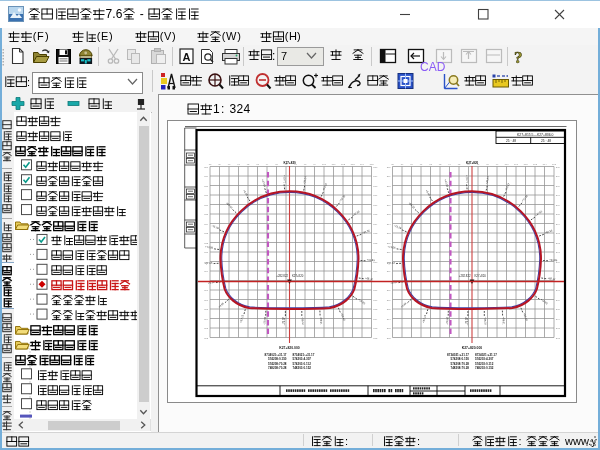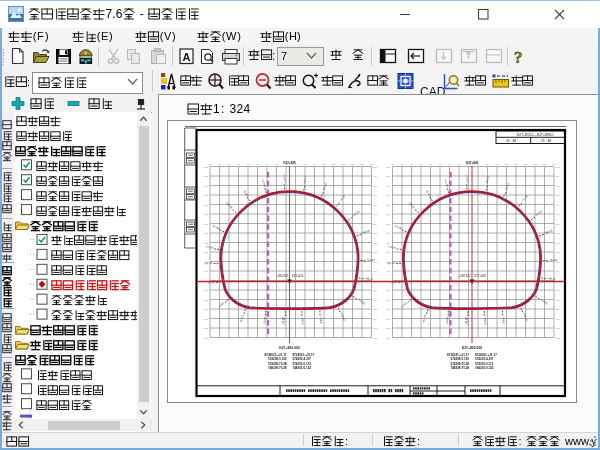--- a/index.html
+++ b/index.html
@@ -470,21 +470,21 @@
       <line x1="0.9" y1="6.9" x2="10.6" y2="6.9"></line>
       <line x1="1.9" y1="11.1" x2="9.6" y2="11.1"></line>
       <line x1="5.3" y1="1.9" x2="5.3" y2="11.1"></line>
       <line x1="2.4" y1="3.5" x2="2.4" y2="6.9"></line>
       <rect x="11.7" y="1.9" width="9.7" height="9.2" fill="none"></rect>
       <line x1="11.7" y1="6.5" x2="21.4" y2="6.5"></line>
       <line x1="13.7" y1="8.8" x2="19.4" y2="8.8"></line>
       <line x1="16.6" y1="1.9" x2="16.6" y2="6.5"></line>
     </g>
   </svg>
-<div class="abs" style="left:420px;top:85px;font:12px 'Liberation Sans';color:#0f172a">CAD</div>
+<div class="abs" style="left:420px;top:60px;font:12px 'Liberation Sans';color:#8b5cf6">CAD</div>
 <div class="abs" style="left:0px;top:68px;width:152px;height:26px;background:#f2f2f2"></div>
 <svg style="position:absolute;left:3px;top:75px;overflow:visible" width="27" height="15">
     <g stroke="#000" stroke-width="0.92" stroke-linecap="square" fill="none">
       <line x1="2.8" y1="1.9" x2="2.8" y2="11.5"></line>
       <line x1="4.6" y1="4.8" x2="11.0" y2="4.8"></line>
       <line x1="4.6" y1="8.2" x2="11.0" y2="8.2"></line>
       <line x1="4.6" y1="11.5" x2="11.0" y2="11.5"></line>
       <line x1="7.8" y1="4.8" x2="7.8" y2="11.5"></line>
       <line x1="4.6" y1="1.9" x2="11.0" y2="1.9"></line>
       <rect x="13.3" y="1.9" width="10.1" height="9.6" fill="none"></rect>

